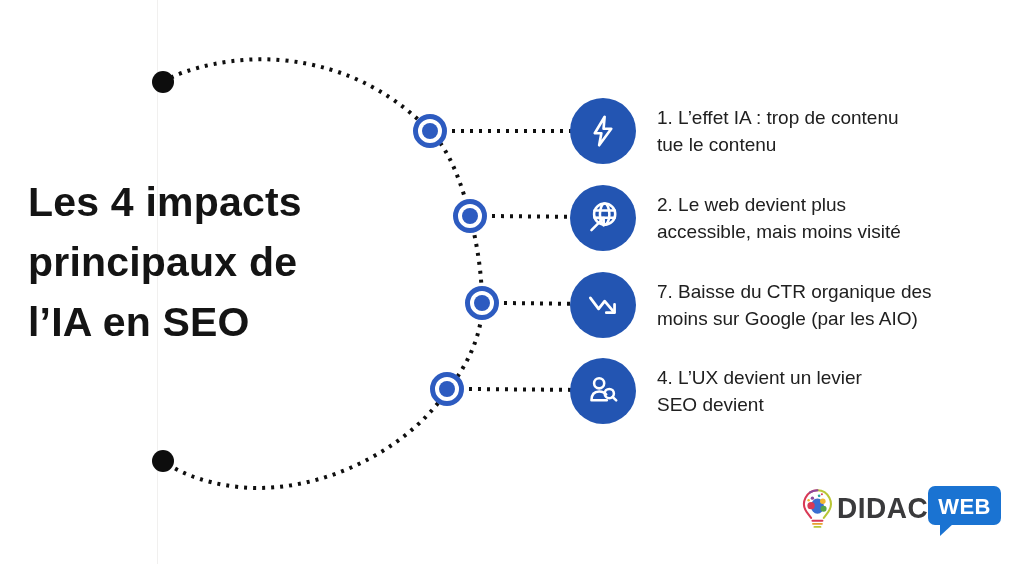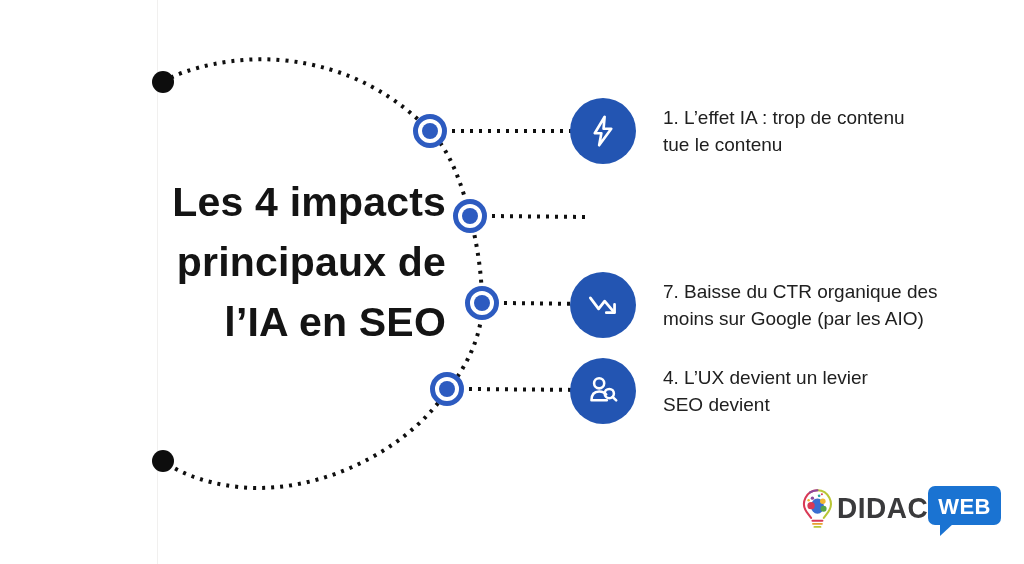--- a/index.html
+++ b/index.html
@@ -10,25 +10,25 @@
     font-family:"Liberation Sans", sans-serif;
   }
   .left-divider {
     position:absolute; left:157px; top:0; width:1px; height:564px;
     background:rgba(120,110,95,0.10);
   }
   .arc-layer { position:absolute; left:0; top:0; width:1024px; height:564px; }
 
   .title {
     position:absolute; left:28px; top:172px; width:418px;
-    text-align:right; color:#141414;
+    text-align:left; color:#141414;
     font-weight:800; font-size:41px; line-height:60px; letter-spacing:0.2px;
   }
 
-  .item { position:absolute; left:570px; height:66px; display:flex; align-items:center; gap:27px; }
+  .item { position:absolute; left:570px; height:66px; display:flex; align-items:center; gap:21px; }
   .icon-circle {
     width:66px; height:66px; border-radius:50%;
     background:#2355b2; flex:0 0 66px;
     display:flex; align-items:center; justify-content:center;
   }
   .icon-circle svg { width:44px; height:44px; }
   .item-text { font-size:19px; line-height:27.5px; color:#202020; white-space:nowrap; }
 
   .logo {
     position:absolute; left:799px; top:472px; width:210px; height:74px;
@@ -98,20 +98,36 @@
       <svg viewBox="0 0 40 40" fill="none" stroke="#ffffff" stroke-width="2.4" stroke-linejoin="round" stroke-linecap="round">
         <path d="M21.5 7 L12.5 22 H18.5 L16.5 33 L27.5 18 H20.5 Z"></path>
       </svg>
     </div>
     <div class="item-text">
       <div>1. L’effet IA : trop de contenu</div>
       <div>tue le contenu</div>
     </div>
   </div>
 
+  <div class="item" style="top:185px">
+    <div class="icon-circle">
+      <svg viewBox="0 0 40 40" fill="none" stroke="#ffffff" stroke-width="2.3" stroke-linejoin="round" stroke-linecap="round">
+        <circle cx="21.5" cy="16.5" r="9.6"></circle>
+        <ellipse cx="21.5" cy="16.5" rx="4.3" ry="9.6"></ellipse>
+        <line x1="12.3" y1="13.2" x2="30.7" y2="13.2"></line>
+        <line x1="12.3" y1="19.8" x2="30.7" y2="19.8"></line>
+        <path d="M9.5 31 L20 20.5"></path>
+        <path d="M13.8 20 L20.6 19.9 L20.7 26.7"></path>
+      </svg>
+    </div>
+    <div class="item-text">
+      <div>2. Le web devient plus</div>
+      <div>accessible, mais moins visité</div>
+    </div>
+  </div>
 
   <div class="item" style="top:272px">
     <div class="icon-circle">
       <svg viewBox="0 0 40 40" fill="none" stroke="#ffffff" stroke-width="2.5" stroke-linejoin="round" stroke-linecap="round">
         <polyline points="8.5,13.5 16,23.5 21.5,16.5 30,26.5"></polyline>
         <polyline points="30.5,19.5 30.5,27 23,27"></polyline>
       </svg>
     </div>
     <div class="item-text">
       <div>7. Baisse du CTR organique des</div>

